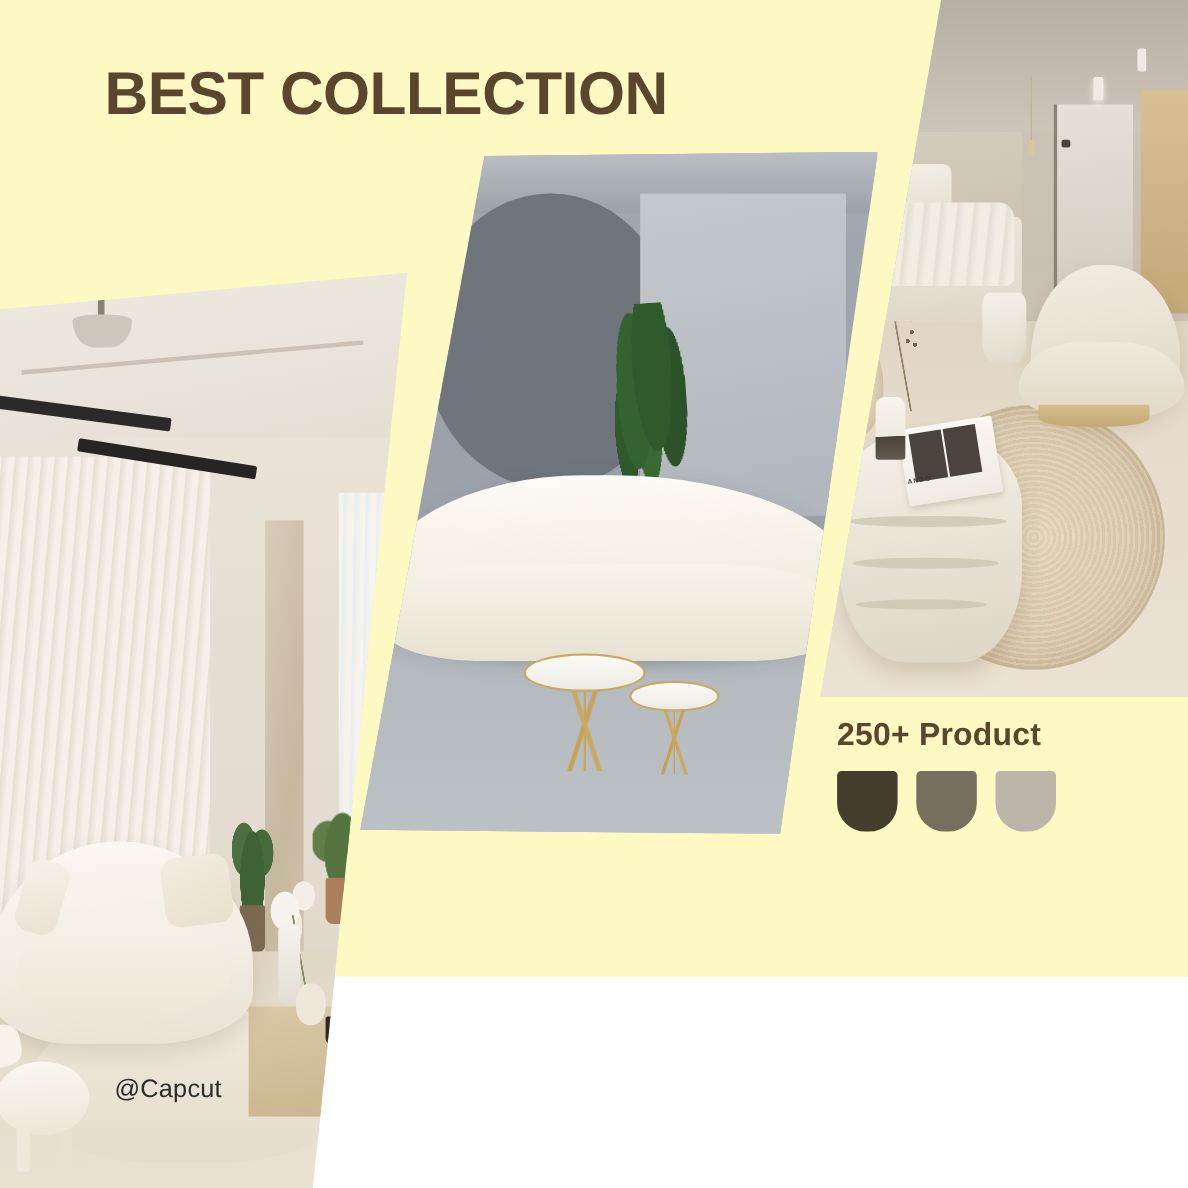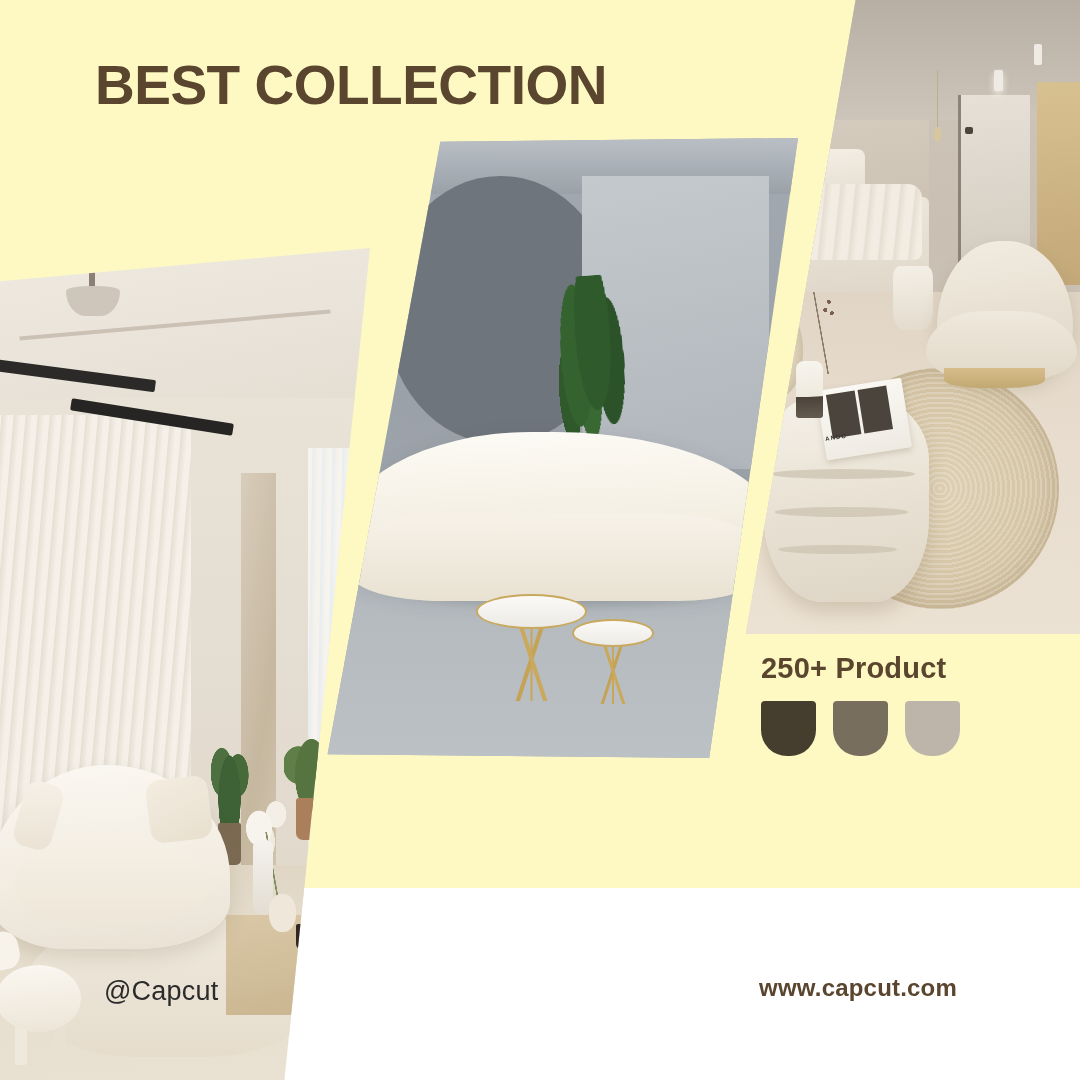--- a/index.html
+++ b/index.html
@@ -276,21 +276,21 @@
   .swatches { display:flex; gap:17px; margin-top:16px; }
   .swatch { width:55px; height:55px; border-radius:4px 4px 26px 26px; }
 
   
   .para { position:absolute; left:290px; top:816px; width:665px; z-index:40;
      font-size:26.5px; line-height:1.37; color:#5d4f41; letter-spacing:0.1px;
      font-family:"Liberation Sans", sans-serif; }
 
   
   .handle { position:absolute; left:104px; top:976px; z-index:40;
-     font-size:27px; color:#2b2b2b; letter-spacing:.2px;
+     font-size:23px; color:#2b2b2b; letter-spacing:.2px;
      font-family:"Liberation Sans", sans-serif; }
   .weburl { position:absolute; right:123px; top:974px; z-index:40;
      font-size:24px; font-weight:bold; color:#5a452e; letter-spacing:.2px;
      font-family:"Liberation Sans", sans-serif; }
 </style>
 </head>
 <body>
 
 <div class="canvas">
 
@@ -394,15 +394,14 @@
     <div class="prod-title">250+ Product</div>
     <div class="swatches">
       <div class="swatch" style="background:#453e2e"></div>
       <div class="swatch" style="background:#776e5e"></div>
       <div class="swatch" style="background:#bdb5a9"></div>
     </div>
   </div>
 
 
   <div class="handle">@Capcut</div>
-  <div class="weburl">www.capcut.com</div>
 
 </div>
 
 </body></html>

